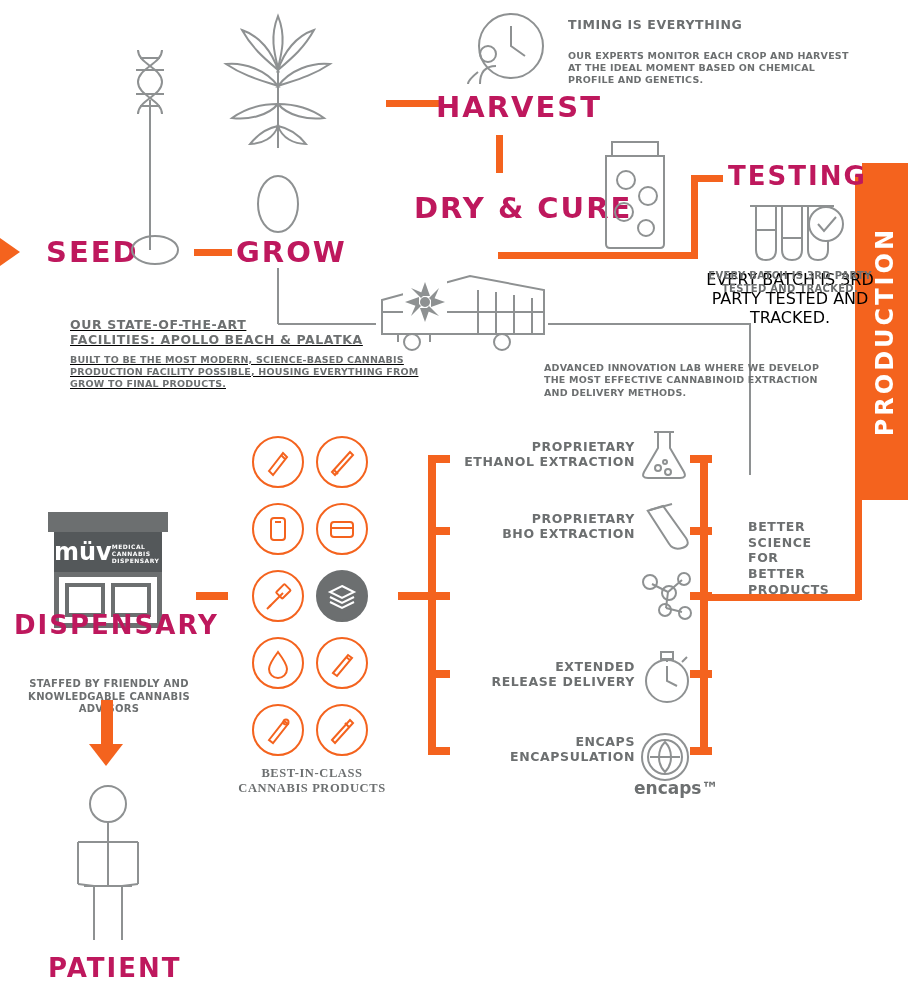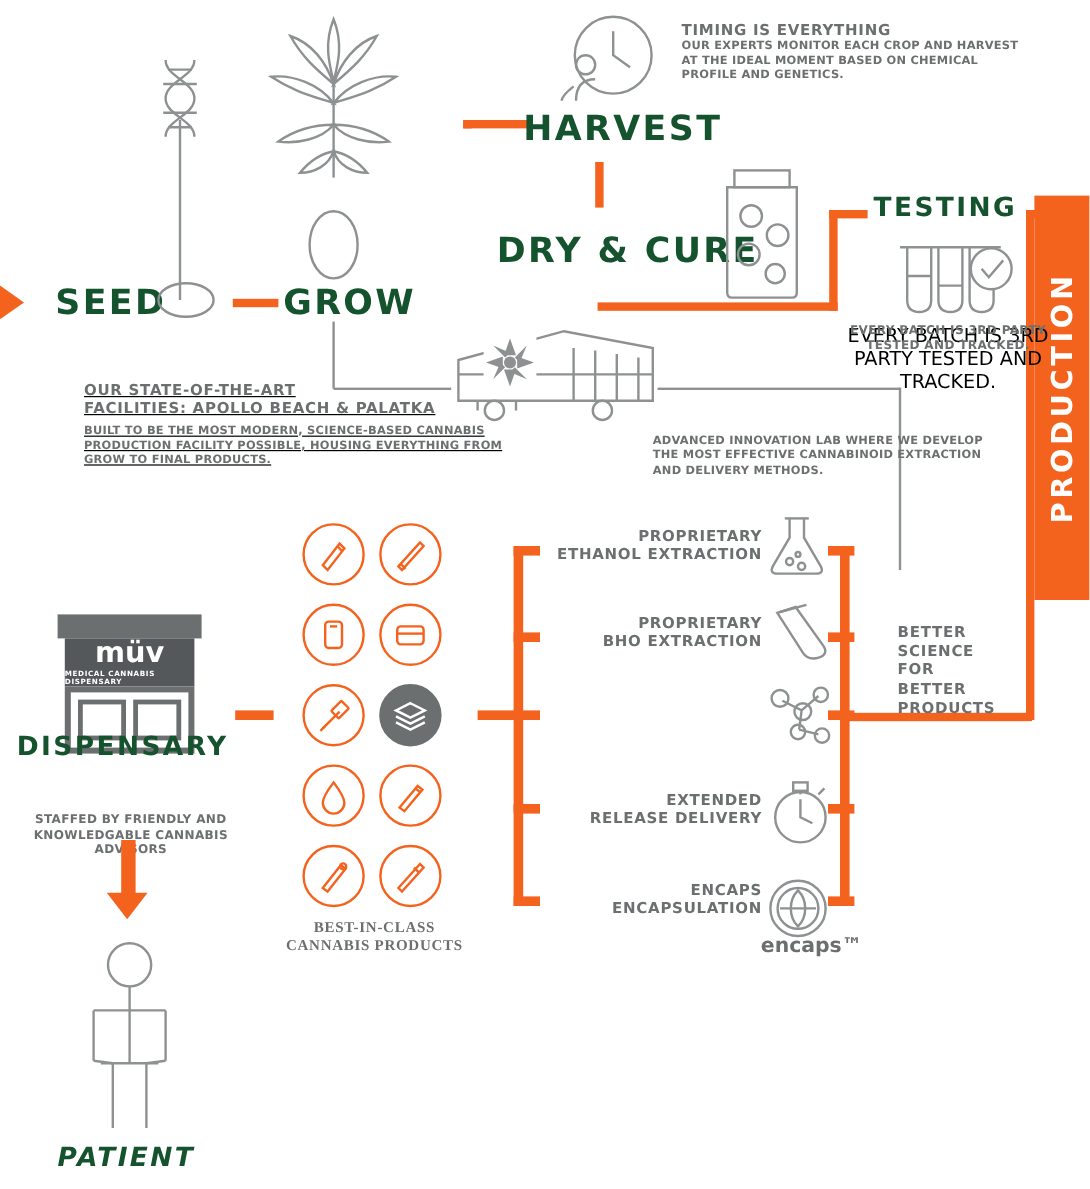--- a/index.html
+++ b/index.html
@@ -6,25 +6,25 @@
   body{
     width:908px;height:991px;position:relative;overflow:hidden;
     background:#ffffff;
     font-family:"DejaVu Sans","Liberation Sans",sans-serif;
   }
   .stage{position:absolute;inset:0;}
   .abs{position:absolute;}
 
   
   .hdr{
-    color:#14532d;font-weight:bold;letter-spacing:1px;
+    color:#be185d;font-weight:bold;letter-spacing:1px;
     text-transform:uppercase;line-height:1;
   }
   .hdr-xl{font-size:29px;letter-spacing:2px;}
-  .hdr-lg{font-size:22px;letter-spacing:2px;}
+  .hdr-lg{font-size:26px;letter-spacing:2px;}
   .lbl{
     color:#6c6f70;font-weight:bold;text-transform:uppercase;
     font-size:12.5px;line-height:1.18;letter-spacing:.6px;
   }
   .lbl-sm{
     color:#6c6f70;font-weight:bold;text-transform:uppercase;
     font-size:10px;line-height:1.25;letter-spacing:.3px;
   }
   .lbl-body{
     color:#6c6f70;text-transform:uppercase;font-size:9.5px;
@@ -64,21 +64,21 @@
     box-sizing:border-box;display:flex;align-items:center;justify-content:center;
   }
   .circ.filled{background:#6c6f70;border-color:#6c6f70;}
   .circ svg{display:block;}
 
   
   .store{position:absolute;left:48px;top:512px;width:120px;height:118px;}
   .store .roof{position:absolute;left:0;top:0;width:120px;height:20px;
     background:#6c6f70;}
   .store .sign{position:absolute;left:6px;top:20px;width:108px;height:40px;
-    background:#54585a;display:flex;flex-direction:column;align-items:center;
+    background:#54585a;display:flex;flex-direction:row;align-items:center;
     justify-content:center;}
   .store .sign .muv{color:#ffffff;font-size:24px;font-weight:bold;line-height:1;}
   .store .sign .sub{color:#ffffff;font-size:6px;letter-spacing:.5px;
     text-transform:uppercase;margin-top:2px;font-weight:bold;}
   .store .body{position:absolute;left:6px;top:60px;width:108px;height:56px;
     border:5px solid #6c6f70;box-sizing:border-box;display:flex;gap:6px;
     padding:6px;}
   .store .body .pane{flex:1;border:4px solid #6c6f70;box-sizing:border-box;}
 
   svg{overflow:visible;}
@@ -169,21 +169,21 @@
       <circle cx="45" cy="38" r="32"></circle>
       <path d="M45,18 L45,38 L59,48"></path>
       <path d="M12,64 Q2,72 2,76"></path>
     </g>
     <path class="sgray" d="M14,76 Q14,58 30,58"></path>
     <circle class="sgray" cx="22" cy="46" r="8"></circle>
   </svg>
 
   <div class="abs" style="left:568px;top:18px;width:290px;">
     <div class="lbl">TIMING IS EVERYTHING</div>
-    <div class="lbl-body" style="margin-top:0;">OUR EXPERTS MONITOR EACH CROP AND HARVEST AT THE IDEAL MOMENT BASED ON CHEMICAL PROFILE AND GENETICS.</div>
+    <div class="lbl-body" style="margin-top:17px;">OUR EXPERTS MONITOR EACH CROP AND HARVEST AT THE IDEAL MOMENT BASED ON CHEMICAL PROFILE AND GENETICS.</div>
   </div>
 
   <div class="abs hdr hdr-lg" style="left:728px;top:163px;">TESTING</div>
   <svg class="abs" style="left:750px;top:200px;" width="96" height="68" viewBox="0 0 96 68">
     <g class="sgray">
       <path d="M6,6 L6,50 Q6,60 16,60 Q26,60 26,50 L26,6"></path>
       <path d="M32,6 L32,50 Q32,60 42,60 Q52,60 52,50 L52,6"></path>
       <path d="M58,6 L58,50 Q58,60 68,60 Q78,60 78,50 L78,6"></path>
       <path d="M0,6 L84,6"></path>
       <path d="M6,30 L26,30 M32,38 L52,38 M58,24 L78,24"></path>
@@ -348,21 +348,21 @@
     <g class="sgray">
       <circle cx="38" cy="20" r="18"></circle>
       <path d="M38,38 L38,102"></path>
       <path d="M8,58 L68,58"></path>
       <path d="M8,58 L8,100 M68,58 L68,100"></path>
       <path d="M24,102 L24,156 M52,102 L52,156"></path>
       <path d="M8,100 L24,102 M68,100 L52,102"></path>
       <path d="M14,102 L62,102"></path>
     </g>
   </svg>
-  <div class="abs hdr hdr-lg" style="left:48px;top:955px;font-style:italic;">PATIENT</div>
+  <div class="abs hdr hdr-lg" style="left:48px;top:955px;">PATIENT</div>
 
   <div class="bar" style="left:428px;top:455px;width:8px;height:300px;"></div>
   <div class="bar" style="left:428px;top:455px;width:22px;height:8px;"></div>
   <div class="bar" style="left:428px;top:527px;width:22px;height:8px;"></div>
   <div class="bar" style="left:428px;top:592px;width:22px;height:8px;"></div>
   <div class="bar" style="left:428px;top:670px;width:22px;height:8px;"></div>
   <div class="bar" style="left:428px;top:747px;width:22px;height:8px;"></div>
 
   <div class="bar" style="left:700px;top:455px;width:8px;height:300px;"></div>
   <div class="bar" style="left:690px;top:455px;width:22px;height:8px;"></div>

